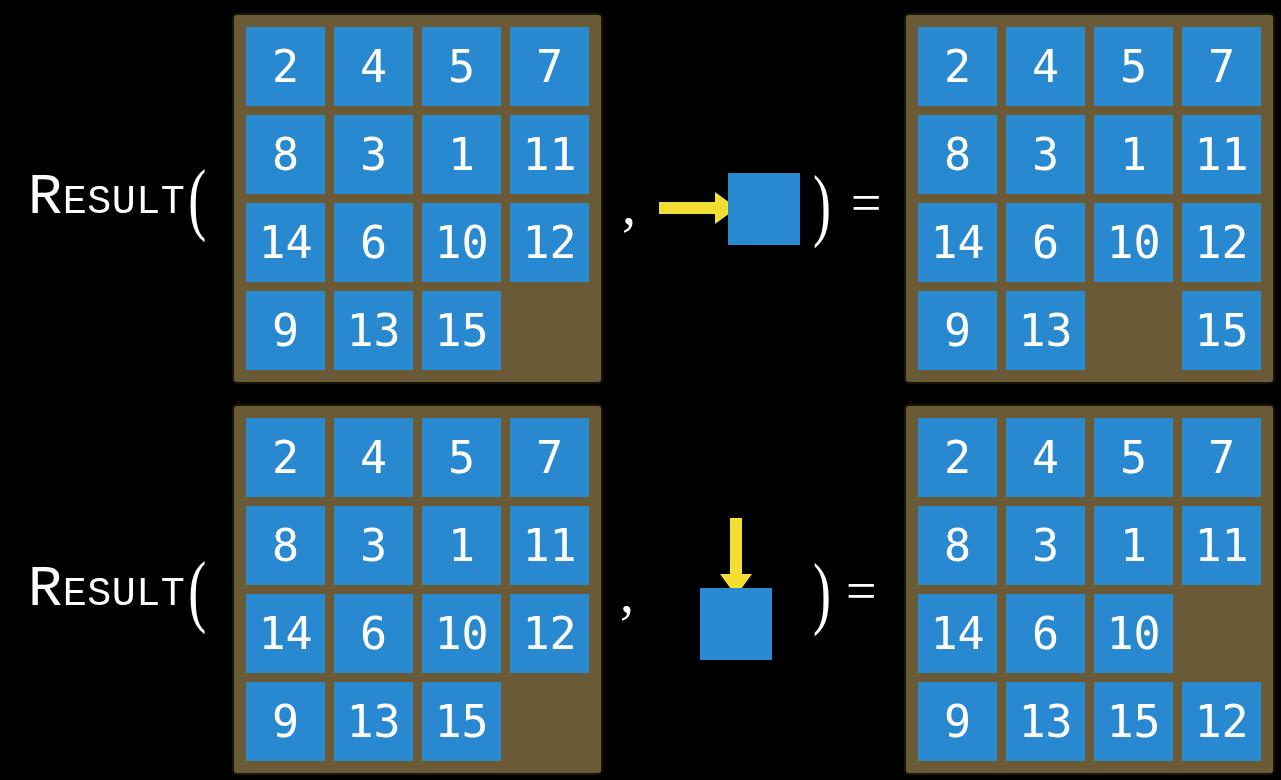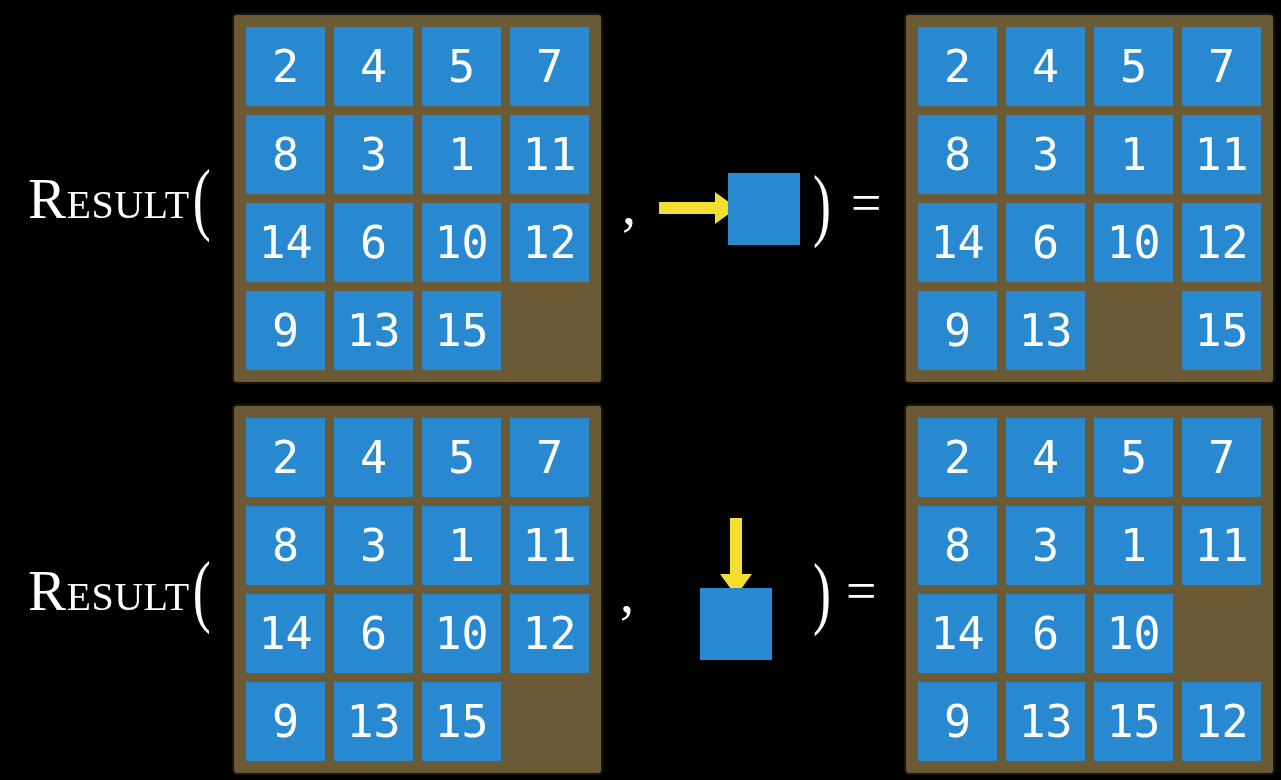--- a/index.html
+++ b/index.html
@@ -25,21 +25,21 @@
   .formula {
     position: absolute;
     display: flex;
     align-items: center;
     height: 80px;
     color: var(--text);
   }
   .f1 { left: 28px; top: 158px; }
   .f2 { left: 28px; top: 550px; }
   .func {
-    font-family: Liberation Serif, serif;
+    font-family: Liberation Mono, monospace;
     font-variant: small-caps;
     font-size: 57px;
     line-height: 1;
     letter-spacing: 0.5px;
   }
   .paren {
     font-family: "Liberation Serif", serif;
     font-size: 54px;
     line-height: 54px;
     display: inline-block;

